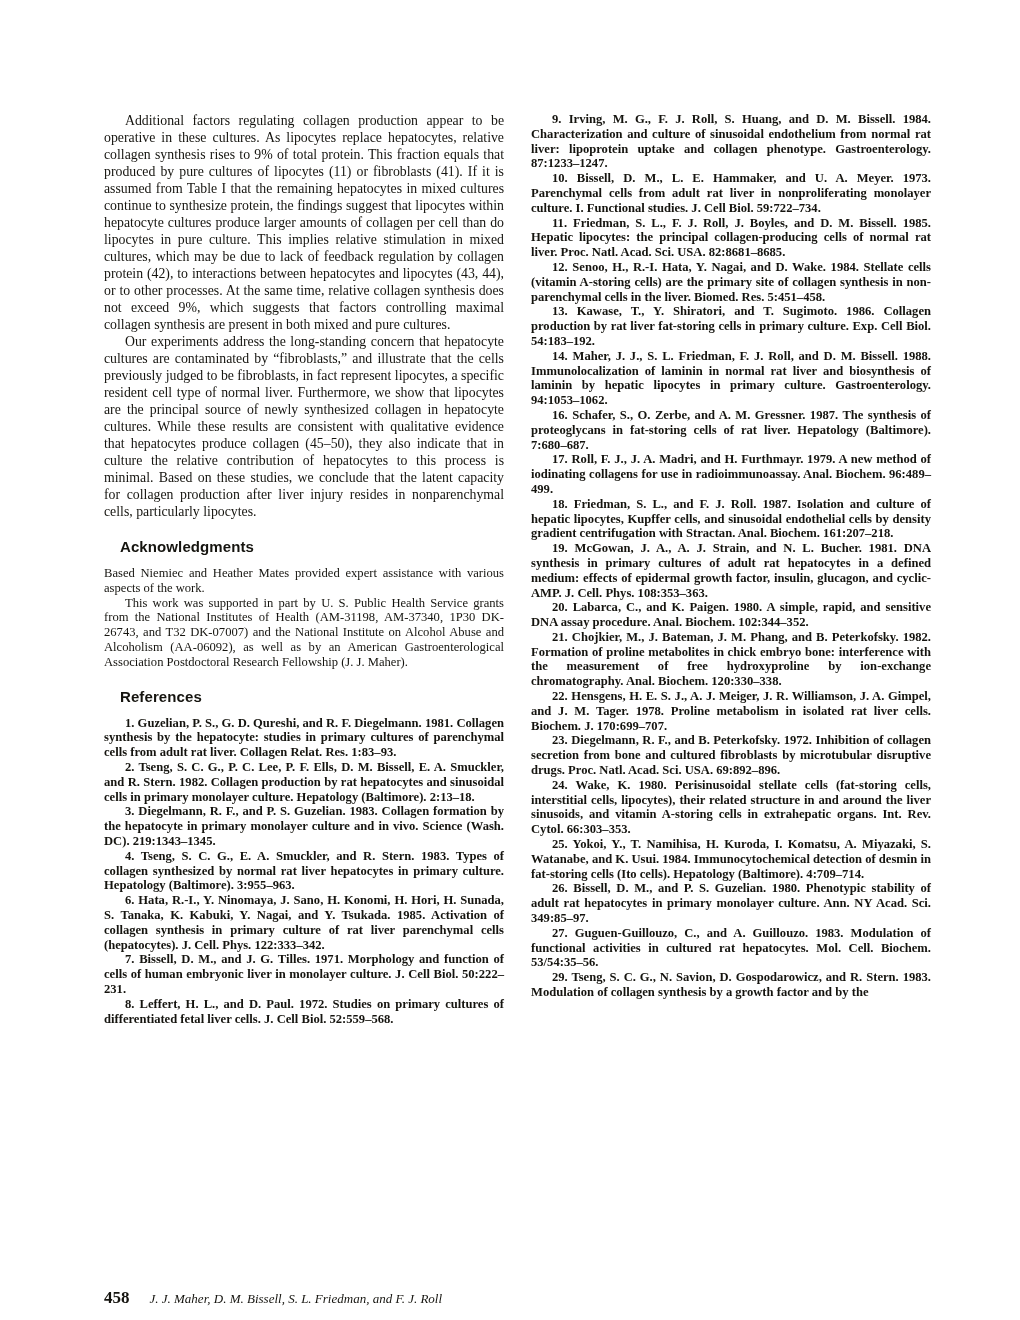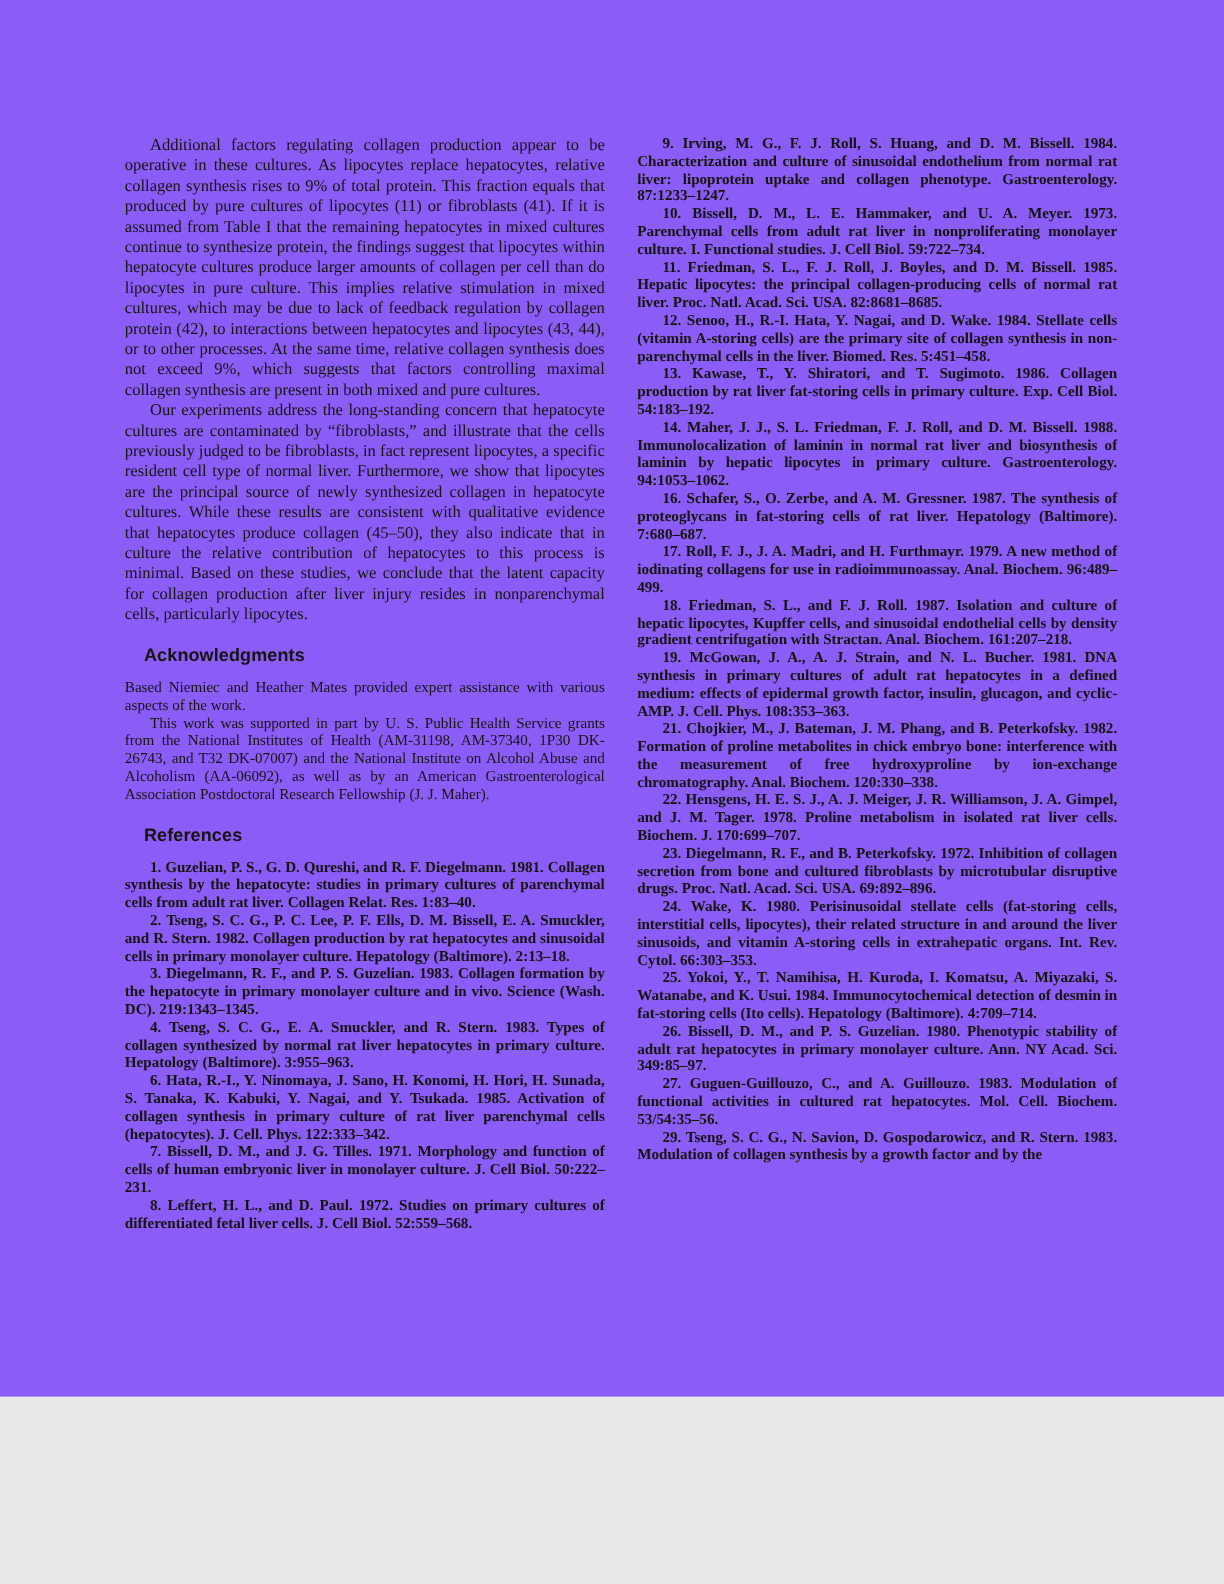--- a/index.html
+++ b/index.html
@@ -3,23 +3,23 @@
 <meta charset="utf-8">
 <style>
   html, body {
     margin: 0;
     padding: 0;
     background: #e9e9e7;
   }
   .page {
     position: relative;
     width: 1020px;
-    height: 1164px;
+    height: 1320px;
     margin: 0 auto;
-    background: #8b5cf6;
+    background: #ffffff;
     box-sizing: border-box;
     padding: 112px 90px 0 104px;
     font-family: "Liberation Serif", serif;
     color: #15140f;
     overflow: hidden;
   }
   .columns {
     display: flex;
     gap: 27px;
   }
@@ -50,23 +50,23 @@
   .footer {
     position: absolute;
     left: 104px;
     top: 1288px;
     width: 826px;
     display: flex;
     align-items: baseline;
     gap: 20px;
   }
   .page-num {
-    font-family: Liberation Sans, sans-serif;
+    font-family: Liberation Serif, serif;
     font-weight: bold;
-    font-size: 13px;
+    font-size: 17px;
   }
   .running-authors {
     font-family: "Liberation Serif", serif;
     font-style: italic;
     font-size: 13px;
   }
 </style>
 </head>
 <body>
 
@@ -75,40 +75,41 @@
 
     <div class="col">
       <p class="body-text indent">Additional factors regulating collagen production appear to be operative in these cultures. As lipocytes replace hepatocytes, relative collagen synthesis rises to 9% of total protein. This fraction equals that produced by pure cultures of lipocytes (11) or fibroblasts (41). If it is assumed from Table I that the remaining hepatocytes in mixed cultures continue to synthesize protein, the findings suggest that lipocytes within hepatocyte cultures produce larger amounts of collagen per cell than do lipocytes in pure culture. This implies relative stimulation in mixed cultures, which may be due to lack of feedback regulation by collagen protein (42), to interactions between hepatocytes and lipocytes (43, 44), or to other processes. At the same time, relative collagen synthesis does not exceed 9%, which suggests that factors controlling maximal collagen synthesis are present in both mixed and pure cultures.</p>
       <p class="body-text indent">Our experiments address the long-standing concern that hepatocyte cultures are contaminated by “fibroblasts,” and illustrate that the cells previously judged to be fibroblasts, in fact represent lipocytes, a specific resident cell type of normal liver. Furthermore, we show that lipocytes are the principal source of newly synthesized collagen in hepatocyte cultures. While these results are consistent with qualitative evidence that hepatocytes produce collagen (45–50), they also indicate that in culture the relative contribution of hepatocytes to this process is minimal. Based on these studies, we conclude that the latent capacity for collagen production after liver injury resides in nonparenchymal cells, particularly lipocytes.</p>
 
       <h2 class="section-heading">Acknowledgments</h2>
       <p class="small-text">Based Niemiec and Heather Mates provided expert assistance with various aspects of the work.</p>
       <p class="small-text indent">This work was supported in part by U. S. Public Health Service grants from the National Institutes of Health (AM-31198, AM-37340, 1P30 DK-26743, and T32 DK-07007) and the National Institute on Alcohol Abuse and Alcoholism (AA-06092), as well as by an American Gastroenterological Association Postdoctoral Research Fellowship (J. J. Maher).</p>
 
       <h2 class="section-heading">References</h2>
-      <p class="small-text ref">1. Guzelian, P. S., G. D. Qureshi, and R. F. Diegelmann. 1981. Collagen synthesis by the hepatocyte: studies in primary cultures of parenchymal cells from adult rat liver. Collagen Relat. Res. 1:83–40.</p>
+      <p class="small-text ref">1. Guzelian, P. S., G. D. Qureshi, and R. F. Diegelmann. 1981. Collagen synthesis by the hepatocyte: studies in primary cultures of parenchymal cells from adult rat liver. Collagen Relat. Res. 1:83–93.</p>
       <p class="small-text ref">2. Tseng, S. C. G., P. C. Lee, P. F. Ells, D. M. Bissell, E. A. Smuckler, and R. Stern. 1982. Collagen production by rat hepatocytes and sinusoidal cells in primary monolayer culture. Hepatology (Baltimore). 2:13–18.</p>
       <p class="small-text ref">3. Diegelmann, R. F., and P. S. Guzelian. 1983. Collagen formation by the hepatocyte in primary monolayer culture and in vivo. Science (Wash. DC). 219:1343–1345.</p>
       <p class="small-text ref">4. Tseng, S. C. G., E. A. Smuckler, and R. Stern. 1983. Types of collagen synthesized by normal rat liver hepatocytes in primary culture. Hepatology (Baltimore). 3:955–963.</p>
       <p class="small-text ref">6. Hata, R.-I., Y. Ninomaya, J. Sano, H. Konomi, H. Hori, H. Sunada, S. Tanaka, K. Kabuki, Y. Nagai, and Y. Tsukada. 1985. Activation of collagen synthesis in primary culture of rat liver parenchymal cells (hepatocytes). J. Cell. Phys. 122:333–342.</p>
       <p class="small-text ref">7. Bissell, D. M., and J. G. Tilles. 1971. Morphology and function of cells of human embryonic liver in monolayer culture. J. Cell Biol. 50:222–231.</p>
       <p class="small-text ref">8. Leffert, H. L., and D. Paul. 1972. Studies on primary cultures of differentiated fetal liver cells. J. Cell Biol. 52:559–568.</p>
     </div>
 
     <div class="col">
       <p class="small-text ref">9. Irving, M. G., F. J. Roll, S. Huang, and D. M. Bissell. 1984. Characterization and culture of sinusoidal endothelium from normal rat liver: lipoprotein uptake and collagen phenotype. Gastroenterology. 87:1233–1247.</p>
       <p class="small-text ref">10. Bissell, D. M., L. E. Hammaker, and U. A. Meyer. 1973. Parenchymal cells from adult rat liver in nonproliferating monolayer culture. I. Functional studies. J. Cell Biol. 59:722–734.</p>
       <p class="small-text ref">11. Friedman, S. L., F. J. Roll, J. Boyles, and D. M. Bissell. 1985. Hepatic lipocytes: the principal collagen-producing cells of normal rat liver. Proc. Natl. Acad. Sci. USA. 82:8681–8685.</p>
       <p class="small-text ref">12. Senoo, H., R.-I. Hata, Y. Nagai, and D. Wake. 1984. Stellate cells (vitamin A-storing cells) are the primary site of collagen synthesis in non-parenchymal cells in the liver. Biomed. Res. 5:451–458.</p>
       <p class="small-text ref">13. Kawase, T., Y. Shiratori, and T. Sugimoto. 1986. Collagen production by rat liver fat-storing cells in primary culture. Exp. Cell Biol. 54:183–192.</p>
       <p class="small-text ref">14. Maher, J. J., S. L. Friedman, F. J. Roll, and D. M. Bissell. 1988. Immunolocalization of laminin in normal rat liver and biosynthesis of laminin by hepatic lipocytes in primary culture. Gastroenterology. 94:1053–1062.</p>
       <p class="small-text ref">16. Schafer, S., O. Zerbe, and A. M. Gressner. 1987. The synthesis of proteoglycans in fat-storing cells of rat liver. Hepatology (Baltimore). 7:680–687.</p>
       <p class="small-text ref">17. Roll, F. J., J. A. Madri, and H. Furthmayr. 1979. A new method of iodinating collagens for use in radioimmunoassay. Anal. Biochem. 96:489–499.</p>
       <p class="small-text ref">18. Friedman, S. L., and F. J. Roll. 1987. Isolation and culture of hepatic lipocytes, Kupffer cells, and sinusoidal endothelial cells by density gradient centrifugation with Stractan. Anal. Biochem. 161:207–218.</p>
       <p class="small-text ref">19. McGowan, J. A., A. J. Strain, and N. L. Bucher. 1981. DNA synthesis in primary cultures of adult rat hepatocytes in a defined medium: effects of epidermal growth factor, insulin, glucagon, and cyclic-AMP. J. Cell. Phys. 108:353–363.</p>
+      <p class="small-text ref">20. Labarca, C., and K. Paigen. 1980. A simple, rapid, and sensitive DNA assay procedure. Anal. Biochem. 102:344–352.</p>
       <p class="small-text ref">21. Chojkier, M., J. Bateman, J. M. Phang, and B. Peterkofsky. 1982. Formation of proline metabolites in chick embryo bone: interference with the measurement of free hydroxyproline by ion-exchange chromatography. Anal. Biochem. 120:330–338.</p>
       <p class="small-text ref">22. Hensgens, H. E. S. J., A. J. Meiger, J. R. Williamson, J. A. Gimpel, and J. M. Tager. 1978. Proline metabolism in isolated rat liver cells. Biochem. J. 170:699–707.</p>
       <p class="small-text ref">23. Diegelmann, R. F., and B. Peterkofsky. 1972. Inhibition of collagen secretion from bone and cultured fibroblasts by microtubular disruptive drugs. Proc. Natl. Acad. Sci. USA. 69:892–896.</p>
       <p class="small-text ref">24. Wake, K. 1980. Perisinusoidal stellate cells (fat-storing cells, interstitial cells, lipocytes), their related structure in and around the liver sinusoids, and vitamin A-storing cells in extrahepatic organs. Int. Rev. Cytol. 66:303–353.</p>
       <p class="small-text ref">25. Yokoi, Y., T. Namihisa, H. Kuroda, I. Komatsu, A. Miyazaki, S. Watanabe, and K. Usui. 1984. Immunocytochemical detection of desmin in fat-storing cells (Ito cells). Hepatology (Baltimore). 4:709–714.</p>
       <p class="small-text ref">26. Bissell, D. M., and P. S. Guzelian. 1980. Phenotypic stability of adult rat hepatocytes in primary monolayer culture. Ann. NY Acad. Sci. 349:85–97.</p>
       <p class="small-text ref">27. Guguen-Guillouzo, C., and A. Guillouzo. 1983. Modulation of functional activities in cultured rat hepatocytes. Mol. Cell. Biochem. 53/54:35–56.</p>
       <p class="small-text ref">29. Tseng, S. C. G., N. Savion, D. Gospodarowicz, and R. Stern. 1983. Modulation of collagen synthesis by a growth factor and by the</p>
     </div>
 

